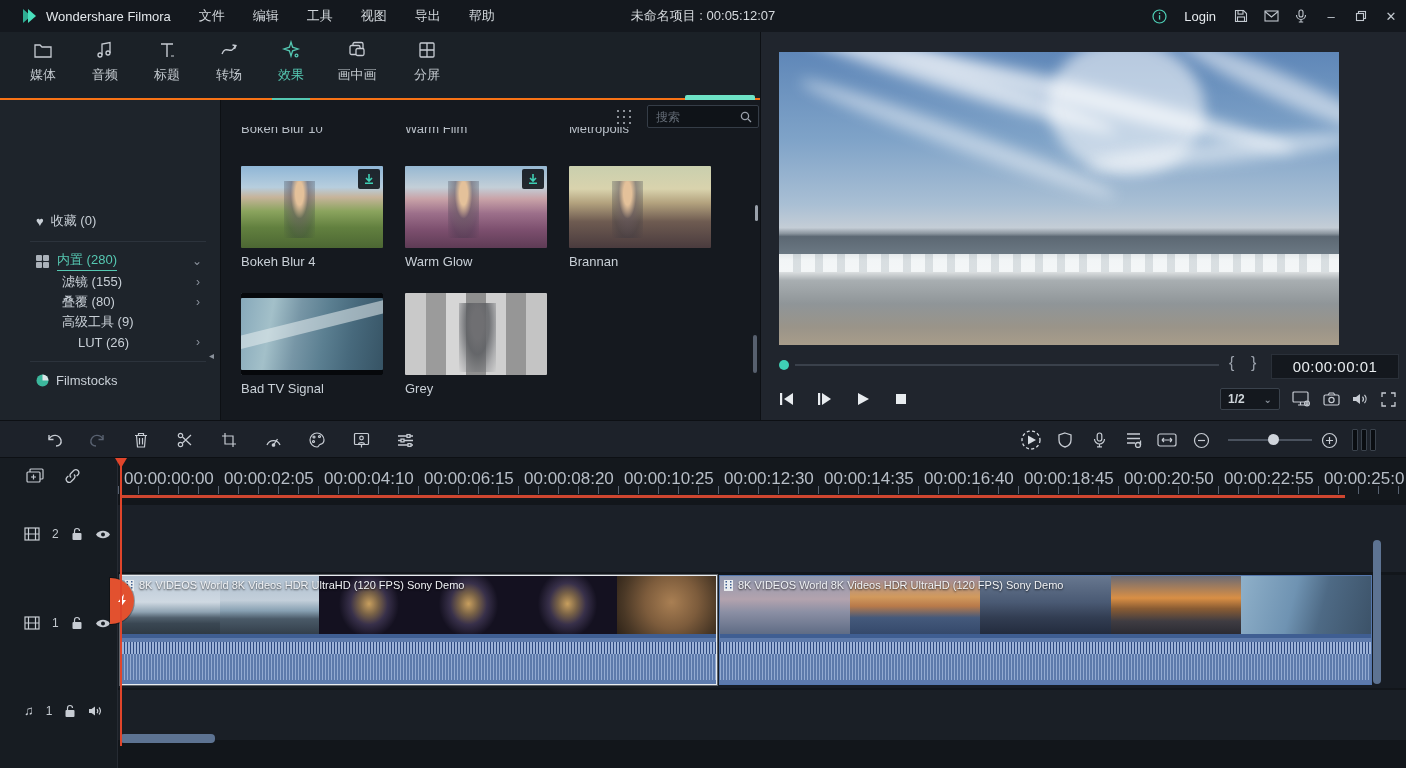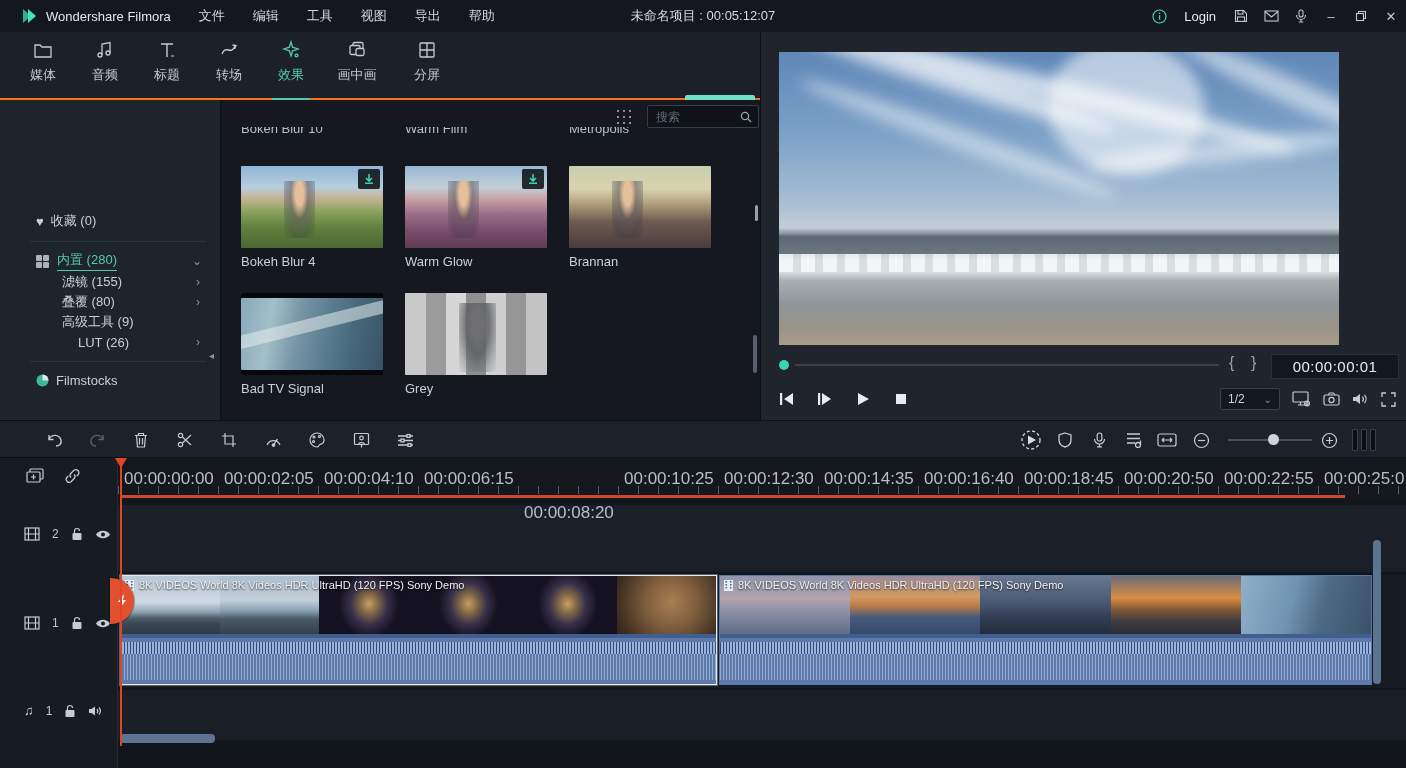--- a/index.html
+++ b/index.html
@@ -64,21 +64,21 @@
   .video{position:absolute;left:18px;top:20px;width:560px;height:293px;overflow:hidden;background:linear-gradient(180deg,#5f87b8 0%,#7fa3c8 30%,#a9bfd4 52%,#c4cdd6 60%,#8a949d 62%,#5c6873 63%,#6b7883 69%,#dfe5e8 71%,#eef1f2 74%,#a8aeb1 78%,#8f9598 86%,#9a9489 94%,#a89d8a 100%);}
   .streak{position:absolute;background:rgba(255,255,255,.65);filter:blur(7px);border-radius:50%;}
   .surf{position:absolute;left:0;top:69%;width:100%;height:6%;background:repeating-linear-gradient(90deg,#f4f7f8 0 14px,#d7dde0 14px 22px);opacity:.9;}
   .scrub-dot{position:absolute;left:18px;top:328px;width:10px;height:10px;border-radius:50%;background:#3fd0b5;}
   .scrub-line{position:absolute;left:34px;top:332px;width:424px;height:2px;background:#3a414b;}
   .brace{position:absolute;top:322px;color:#9aa1ab;font-size:16px;}
   .timecode{position:absolute;left:510px;top:322px;width:128px;height:25px;background:#14181e;border:1px solid #2a3039;color:#e8ecef;font-size:15px;letter-spacing:.5px;text-align:center;line-height:24px;}
   .transport{position:absolute;left:14px;top:356px;display:flex;gap:14px;align-items:center;}
   .tp-btn{width:24px;height:22px;display:flex;align-items:center;justify-content:center;}
   .pv-right{position:absolute;right:10px;top:356px;display:flex;align-items:center;gap:12px;}
-  .pagebox{width:60px;height:22px;background:#14181e;border:1px solid #3a424c;border-radius:2px;color:#cfd5da;font-size:12px;display:flex;align-items:center;justify-content:space-between;padding:0 7px;}
+  .pagebox{width:60px;height:22px;background:#14181e;border:1px solid #3a424c;border-radius:2px;color:#cfd5da;font-size:12px;display:flex;align-items:center;justify-content:space-between;padding:0 7px;font-weight:bold;}
   
   .tltoolbar{position:absolute;left:0;top:420px;width:1406px;height:38px;background:#1d222a;border-top:1px solid #0d1014;border-bottom:1px solid #0d1014;}
   .ttb{position:absolute;top:7px;width:26px;height:24px;display:flex;align-items:center;justify-content:center;}
   .zoom-slider{position:absolute;left:1228px;top:18px;width:84px;height:2px;background:#4a525e;}
   .zoom-knob{position:absolute;left:1268px;top:13px;width:11px;height:11px;border-radius:50%;background:#cfd4db;}
   .rowheight-icon{position:absolute;left:1352px;top:8px;display:flex;gap:3px;}
   .rowheight-icon i{width:6px;height:22px;background:#0a0d11;border:1px solid #3a424c;border-radius:1px;}
   
   .timeline{position:absolute;left:0;top:458px;width:1406px;height:310px;background:#12161b;}
   .track-col{position:absolute;left:0;top:0;width:118px;height:310px;background:#171c22;border-right:1px solid #262b33;}
@@ -525,21 +525,21 @@
 <div class="timeline">
   <div class="trackrow row-v2"></div>
   <div class="trackrow row-v1"></div>
   <div class="trackrow row-a1"></div>
 
   <div class="ruler">
     <span class="rlabel" style="left:6px;">00:00:00:00</span>
     <span class="rlabel" style="left:106px;">00:00:02:05</span>
     <span class="rlabel" style="left:206px;">00:00:04:10</span>
     <span class="rlabel" style="left:306px;">00:00:06:15</span>
-    <span class="rlabel" style="left:406px;margin-top:34px;">00:00:08:20</span>
+    <span class="rlabel" style="left:406px;">00:00:08:20</span>
     <span class="rlabel" style="left:506px;">00:00:10:25</span>
     <span class="rlabel" style="left:606px;">00:00:12:30</span>
     <span class="rlabel" style="left:706px;">00:00:14:35</span>
     <span class="rlabel" style="left:806px;">00:00:16:40</span>
     <span class="rlabel" style="left:906px;">00:00:18:45</span>
     <span class="rlabel" style="left:1006px;">00:00:20:50</span>
     <span class="rlabel" style="left:1106px;">00:00:22:55</span>
     <span class="rlabel" style="left:1206px;">00:00:25:0</span>
     <div class="ticks"></div>
     <div class="dur-line"></div>

